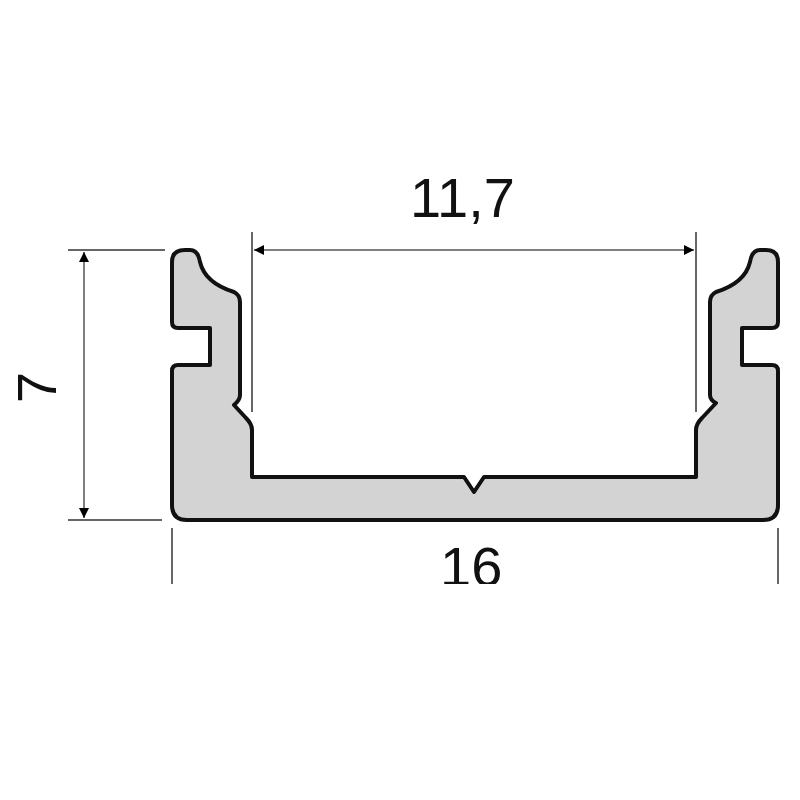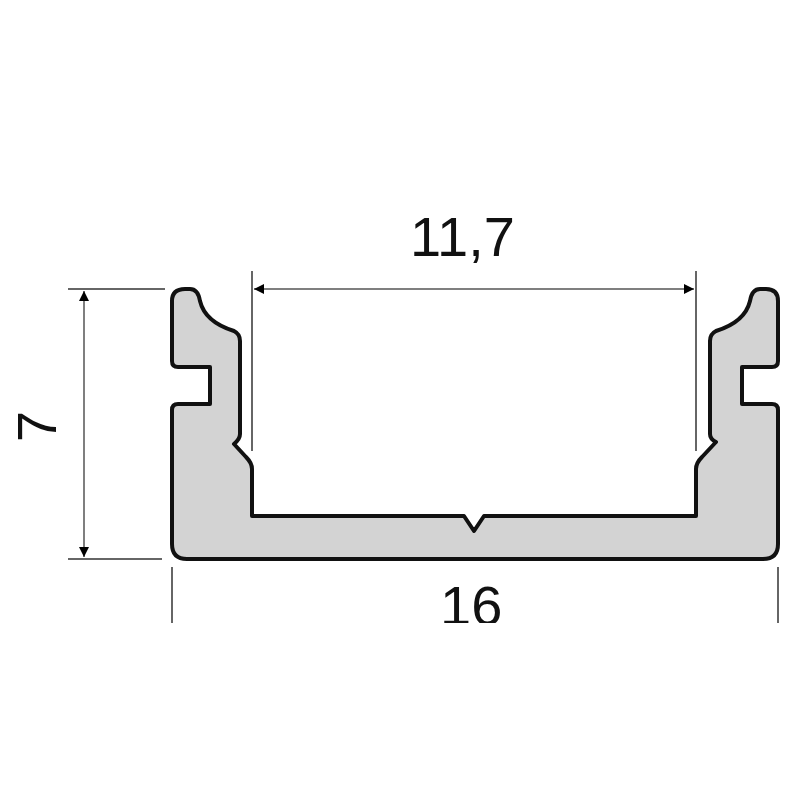--- a/index.html
+++ b/index.html
@@ -1,16 +1,16 @@
 <!DOCTYPE html>
 <html><head>
 <meta charset="utf-8">
 <style>
   html,body{margin:0;padding:0;background:#ffffff;}
-  #canvas{position:relative;width:800px;height:584px;background:#ffffff;overflow:hidden;margin-top:39px;}
+  #canvas{position:relative;width:800px;height:584px;background:#ffffff;overflow:hidden;}
   svg{position:absolute;left:0;top:0;}
   .wm{position:absolute;left:538px;top:732px;font-family:"DejaVu Sans",sans-serif;font-size:31px;letter-spacing:1px;font-weight:300;}
   .wm .a{color:#9a9a9a;}
   .wm .b{color:#e8a19c;}
 </style>
 </head>
 <body>
 
 <div id="canvas">
   <svg width="800" height="800" viewBox="0 0 800 800">

